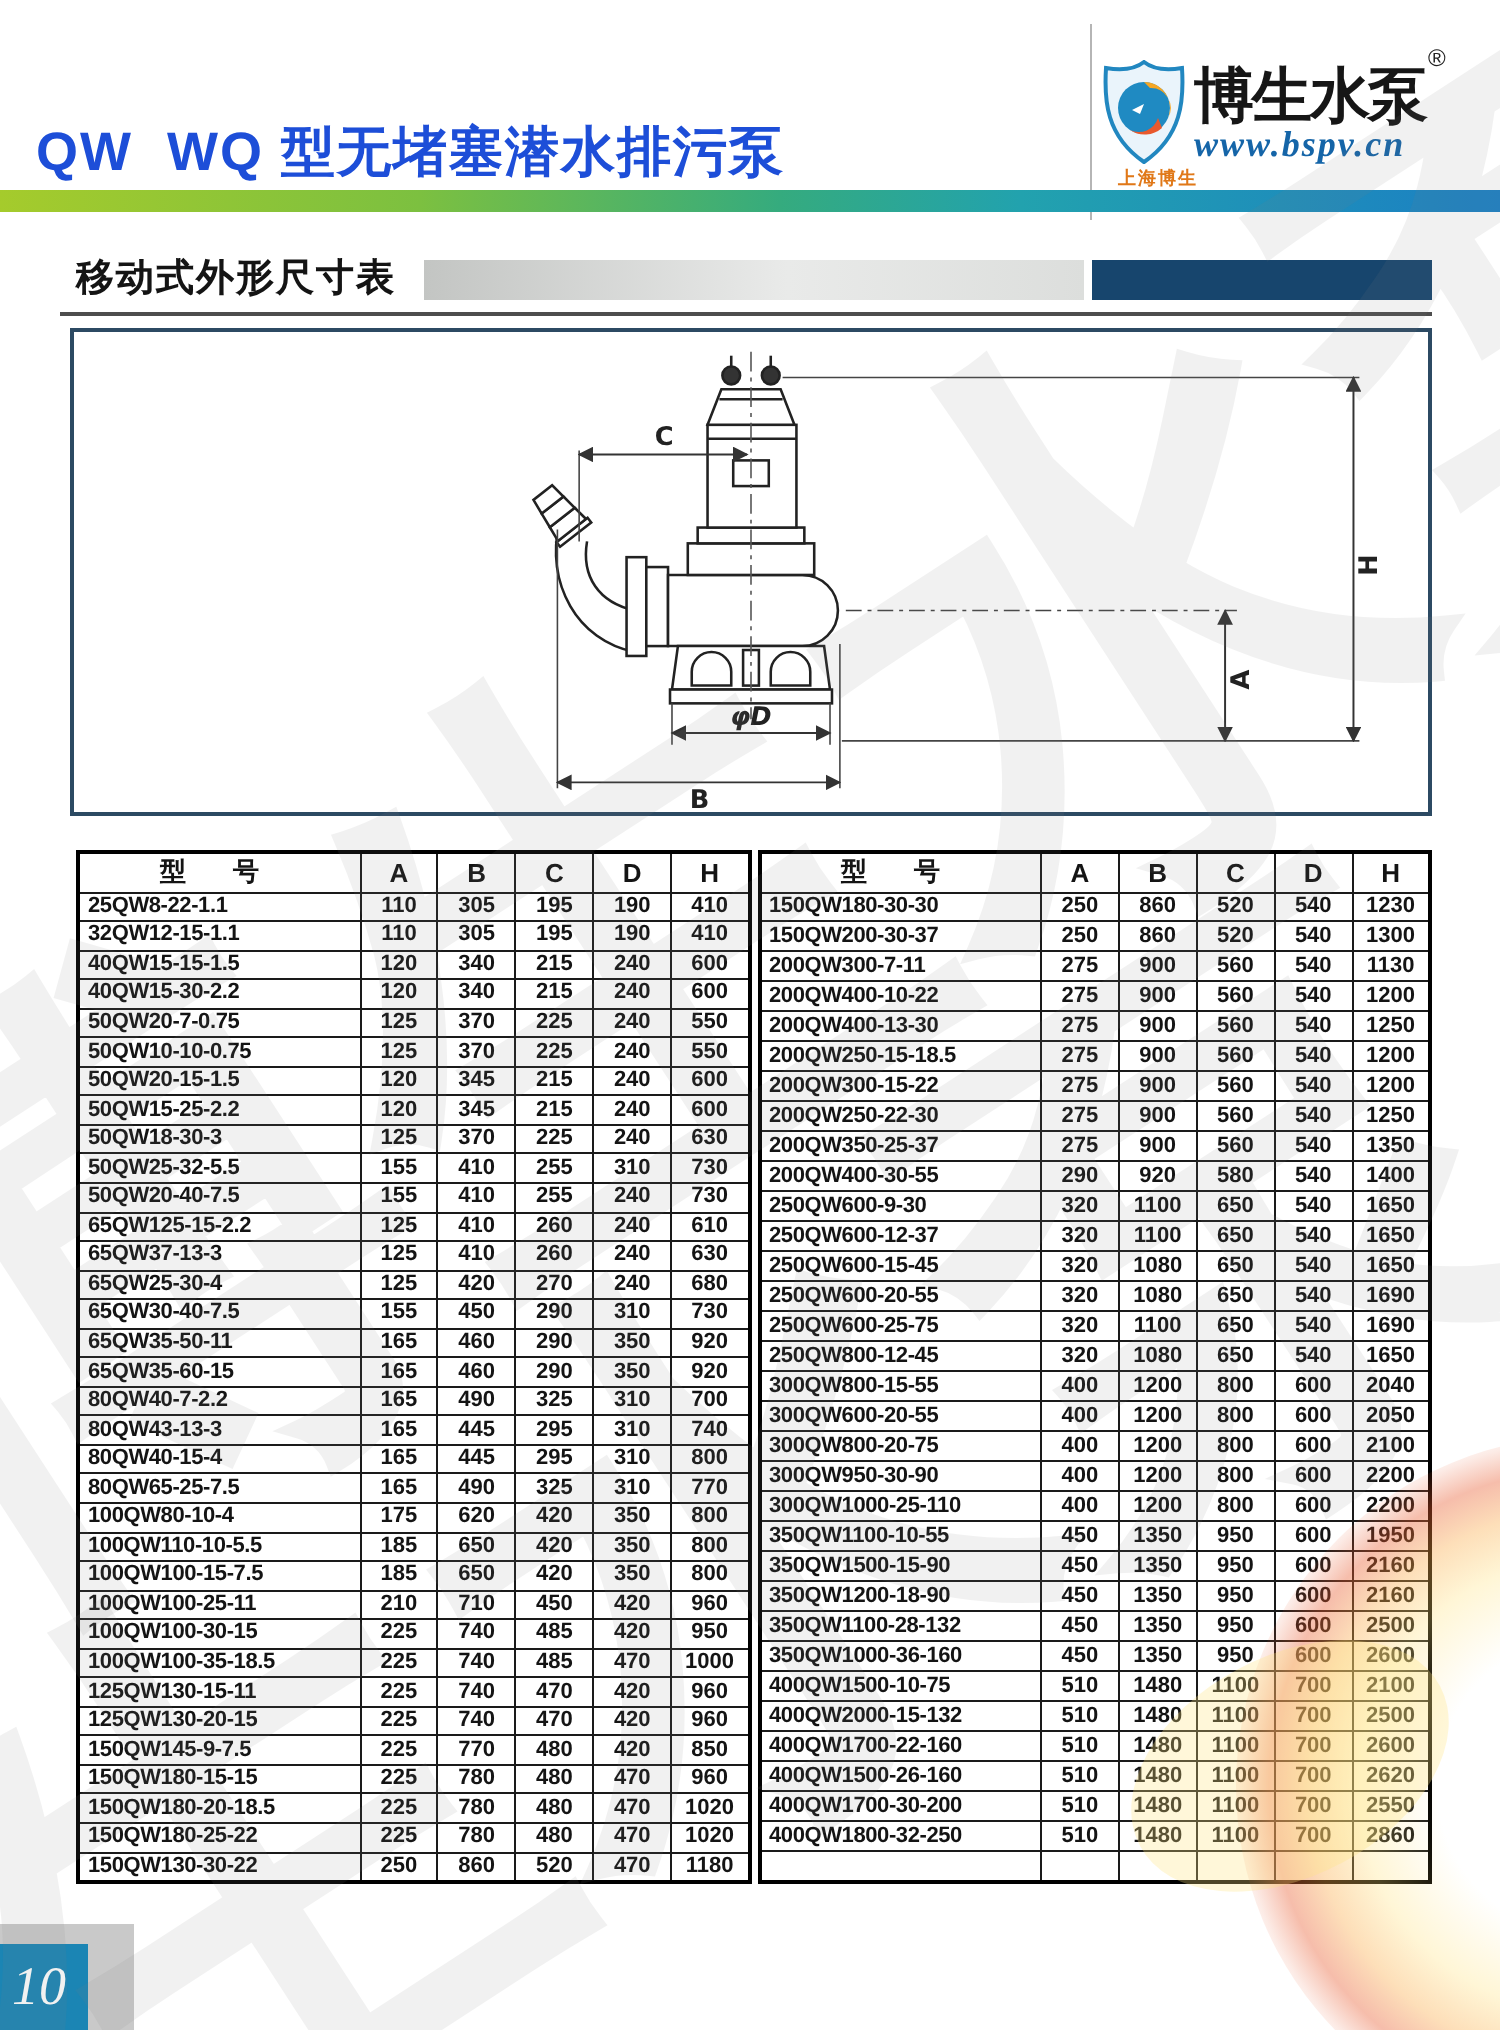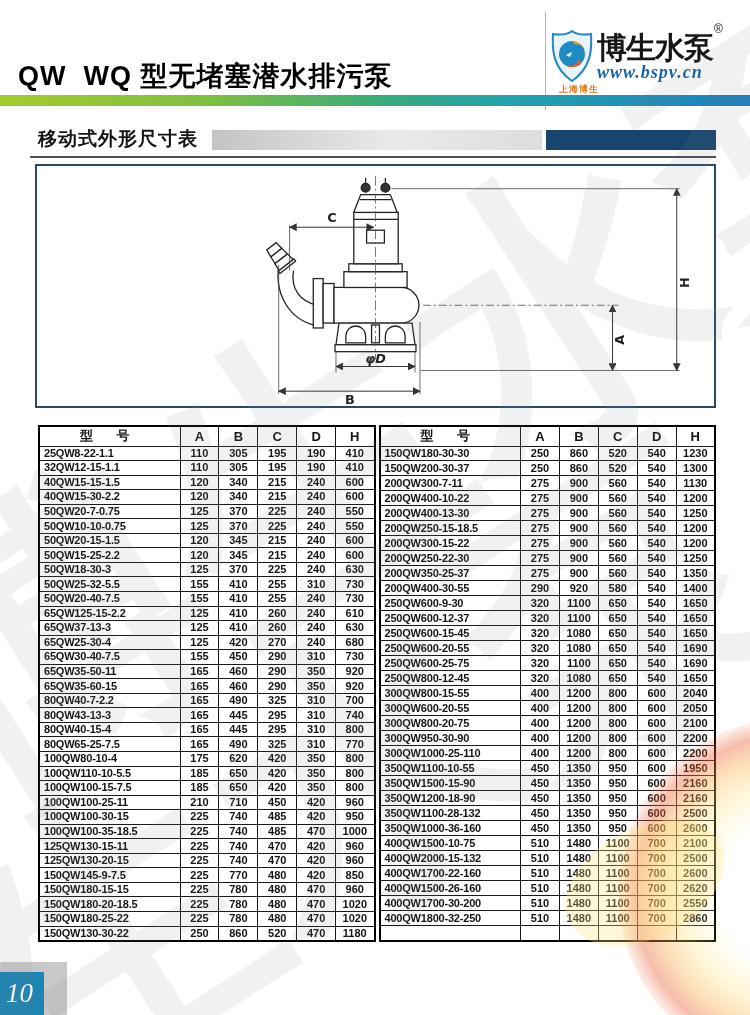--- a/index.html
+++ b/index.html
@@ -4,21 +4,21 @@
 <style>
   * { margin:0; padding:0; box-sizing:border-box; }
   html,body { background:#e8e8e8; }
   .page {
     position:relative; width:750px; height:1015px; background:#ffffff;
     overflow:hidden; font-family:"Liberation Sans", sans-serif;
   }
   
   .page-title {
     position:absolute; left:18px; top:58px; font-size:27px; font-weight:bold;
-    color:#000000; white-space:pre; letter-spacing:1px;
+    color:#1d4ed8; white-space:pre; letter-spacing:1px;
   }
   .logo-divider { position:absolute; left:545px; top:12px; width:1px; height:98px; background:#b5b5b5; }
   .logo-shield { position:absolute; left:551px; top:30px; width:42px; height:52px; }
   .logo-subtitle { position:absolute; left:547px; top:83px; width:52px; font-size:9px; font-weight:bold; color:#e07818; letter-spacing:1px; text-align:right; white-space:nowrap; }
   .logo-brand { position:absolute; left:597px; top:28px; font-size:30px; font-weight:bold; color:#161616; letter-spacing:-1px; white-space:nowrap; }
   .logo-reg { position:absolute; left:714px; top:22px; font-size:12px; color:#222; }
   .logo-site { position:absolute; left:597px; top:62px; font-size:18px; font-weight:bold; font-style:italic; color:#1565a8; font-family:"Liberation Serif", serif; letter-spacing:1px; border-bottom:1px solid #9db8cc; padding-bottom:17px; }
   .gradient-bar {
     position:absolute; left:0; top:95px; width:750px; height:11px;
     background:linear-gradient(90deg,#a5cb2c 0%,#7cc040 28%,#35ab7e 52%,#22a2ae 68%,#1b7fc4 100%);

